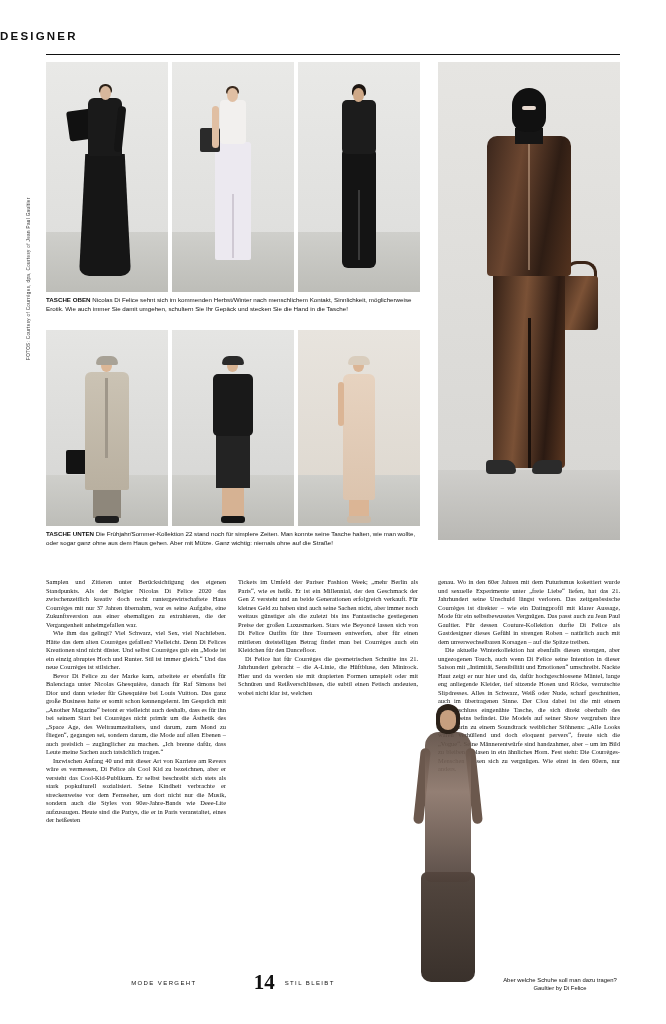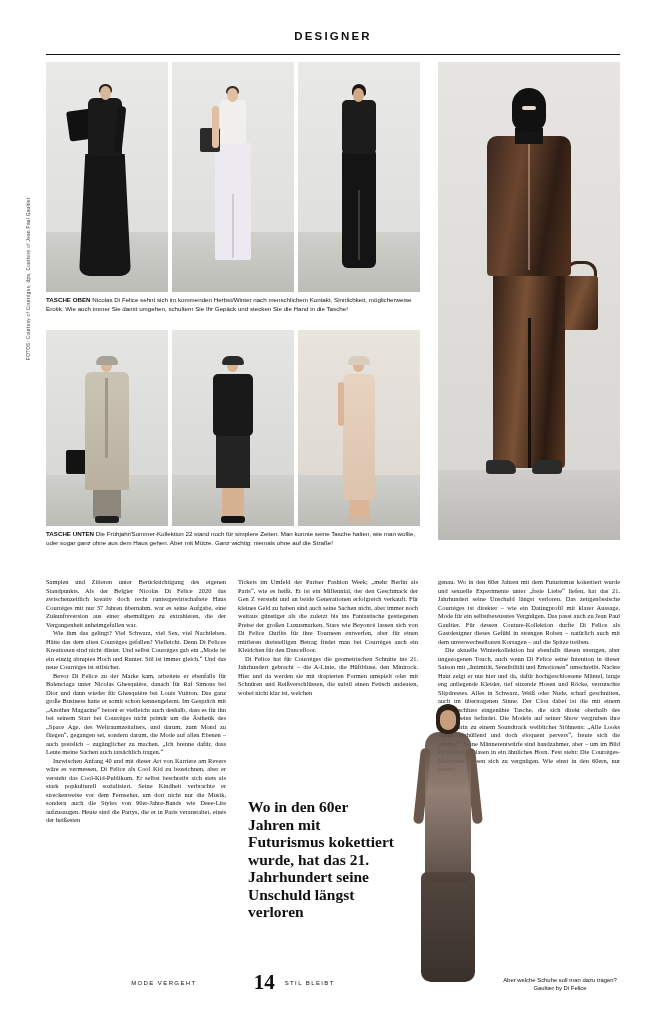--- a/index.html
+++ b/index.html
@@ -9,21 +9,21 @@
     font-family:"Liberation Serif", serif;
     color:#111;
     position:relative;
     overflow:hidden;
   }
   .page{position:relative;width:666px;height:1024px;background:#fff;}
 
   
   .header{
     position:absolute;top:30px;left:0;width:666px;
-    text-align:center;
+    text-align:left;
     font-family:"Liberation Sans", sans-serif;
     font-weight:bold;
     font-size:11.5px;
     letter-spacing:2.2px;
     color:#111;
   }
   .header-rule{
     position:absolute;top:54px;left:46px;width:574px;height:1px;background:#111;
   }
 
@@ -340,21 +340,20 @@
   <div class="cutout">
     <div class="cut-bg"></div>
     <div class="cut-armL"></div>
     <div class="cut-armR"></div>
     <div class="cut-skirt"></div>
     <div class="cut-body"></div>
     <div class="cut-head"></div>
     <div class="cut-face"></div>
   </div>
 
-  <div class="pullquote">Wo in den 60er Jahren mit Futurismus kokettiert wurde, hat das 21. Jahrhundert seine Unschuld längst verloren</div>
 
   <div class="bottom-caption">Aber welche Schuhe soll man dazu tragen? Gaultier by Di Felice</div>
 
   <div class="footer-inner">
     <span>MODE VERGEHT</span>
     <span class="pagenum">14</span>
     <span>STIL BLEIBT</span>
   </div>
 
 </div>

